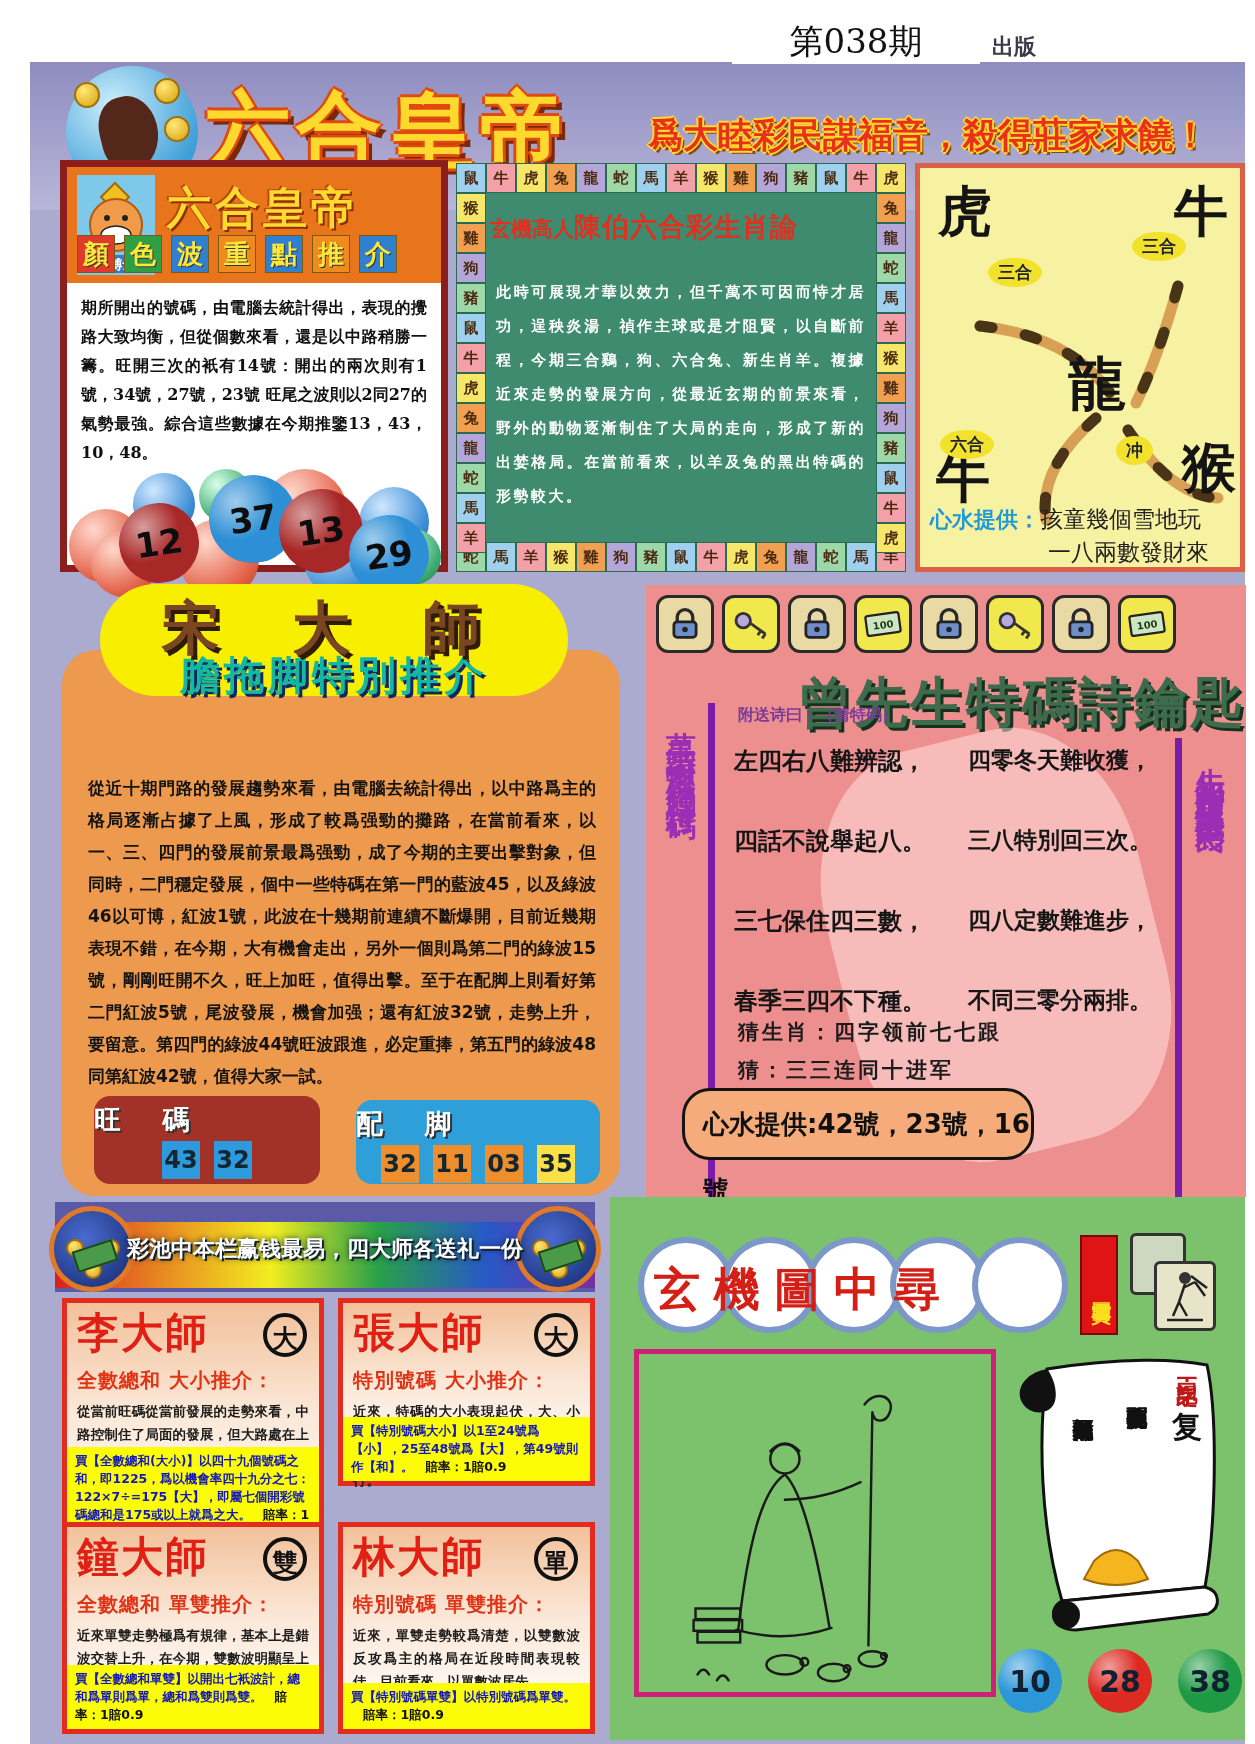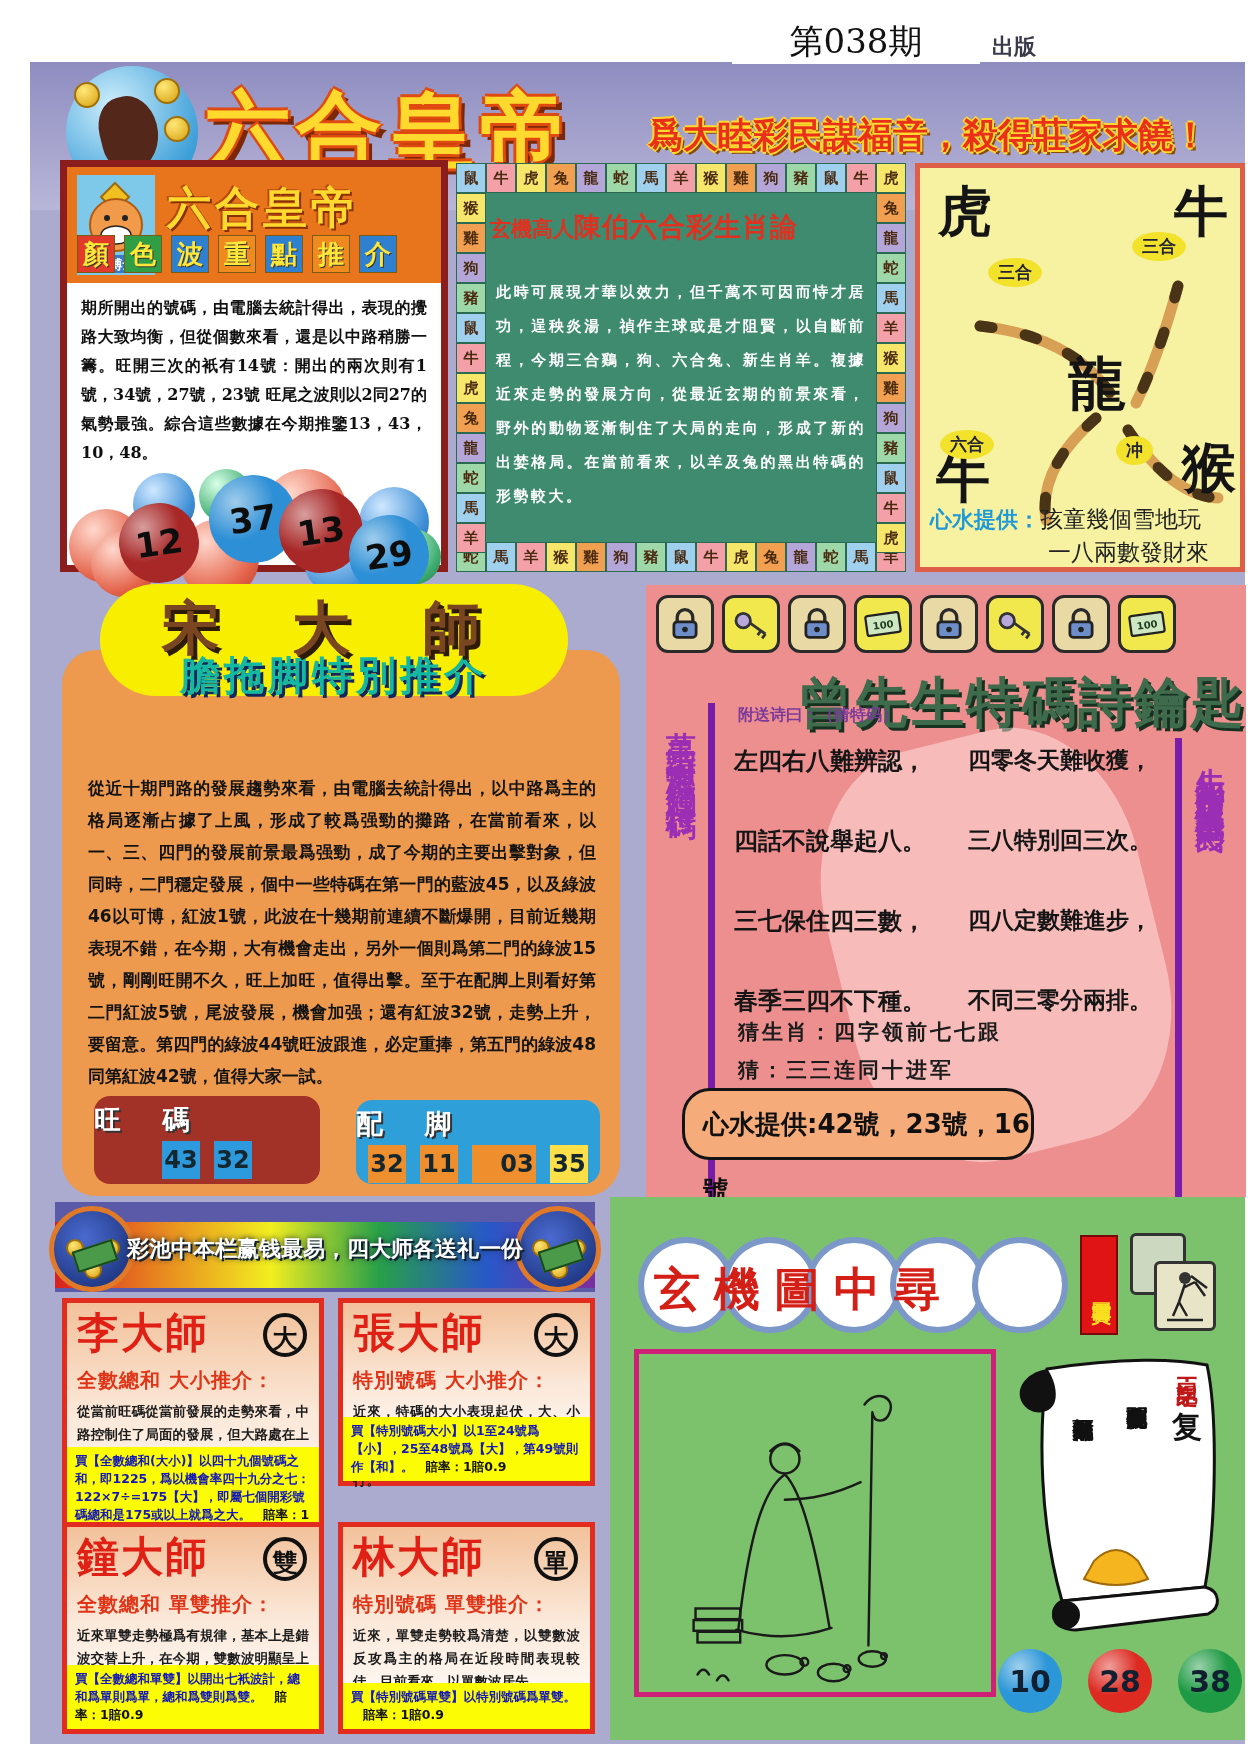--- a/index.html
+++ b/index.html
@@ -344,21 +344,21 @@
     </div>
     <div id="peipill">
       <span class="pill-label">配 脚</span>
       <div class="numrow">
         <div class="numsq" style="background: rgb(238, 142, 45);">
             <span>32</span>
           </div>
         <div class="numsq" style="background: rgb(238, 142, 45);">
             <span>11</span>
           </div>
-        <div class="numsq" style="background: rgb(238, 142, 45); padding-left: 26px;">
+        <div class="numsq" style="background: rgb(238, 142, 45);">
             <span>03</span>
           </div>
         <div class="numsq" style="background: #fde047;">
             <span>35</span>
           </div>
       </div>
     </div>
   </div>
   <div class="abs" id="songpill">
     <div id="songsub">膽拖脚特別推介</div>

